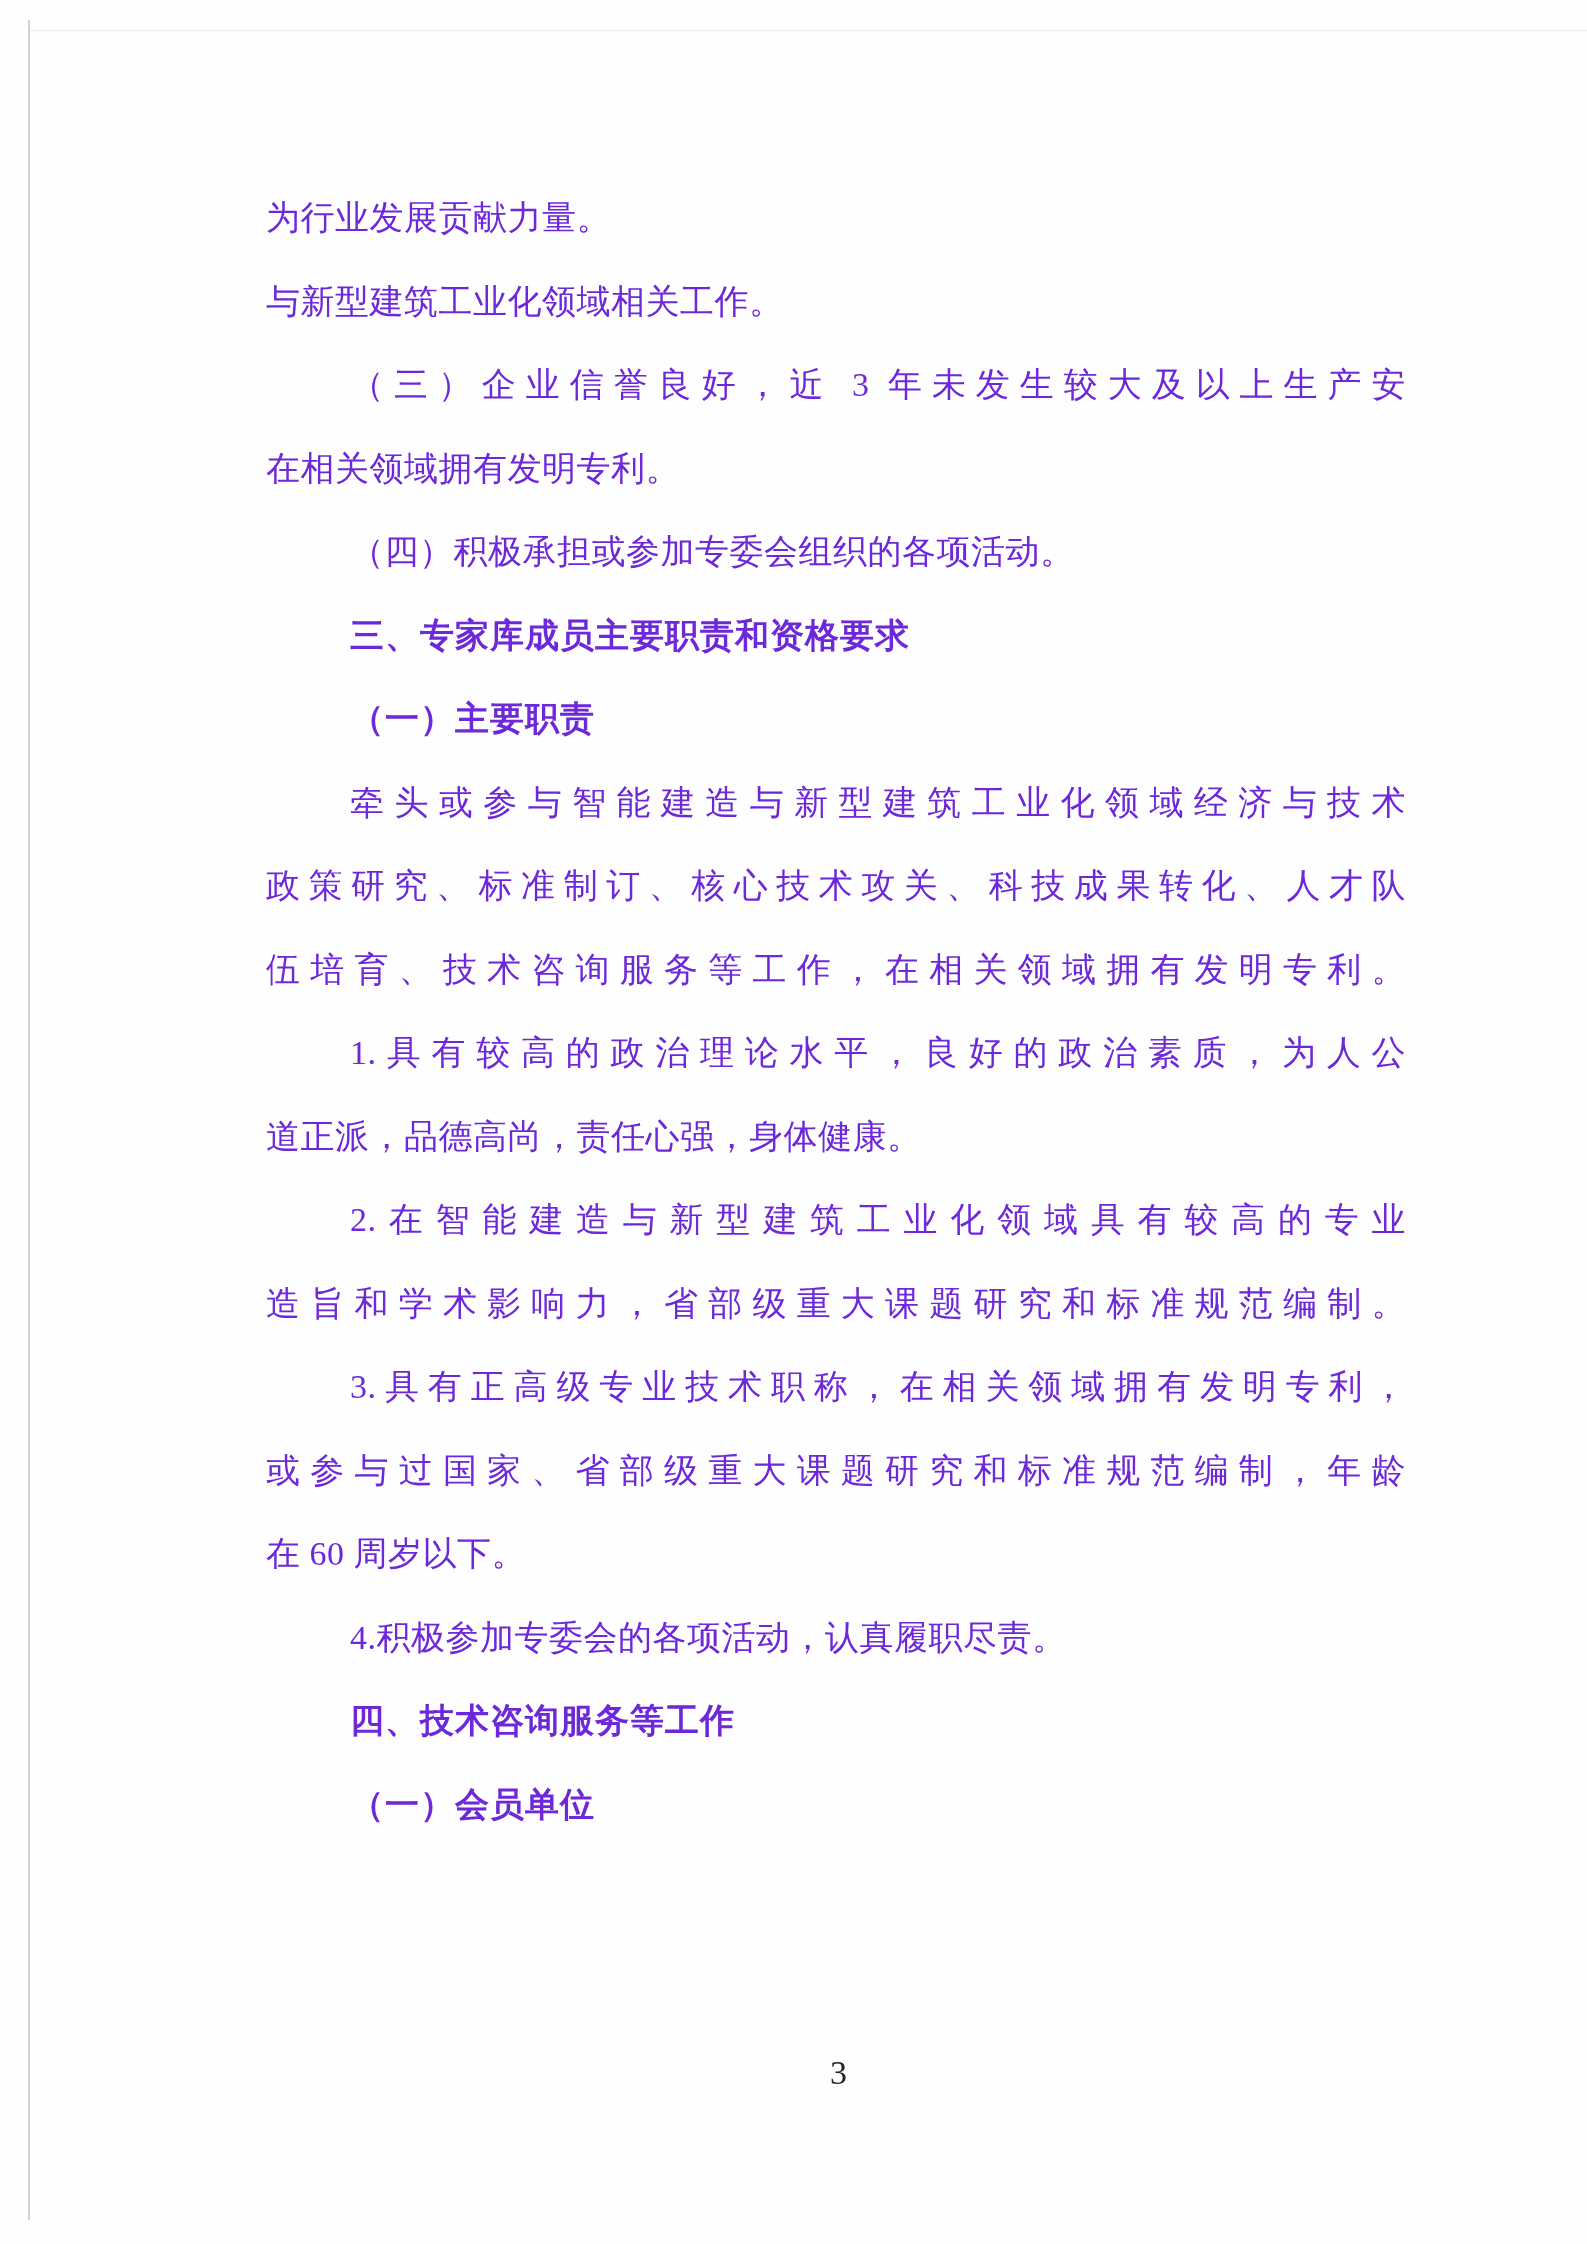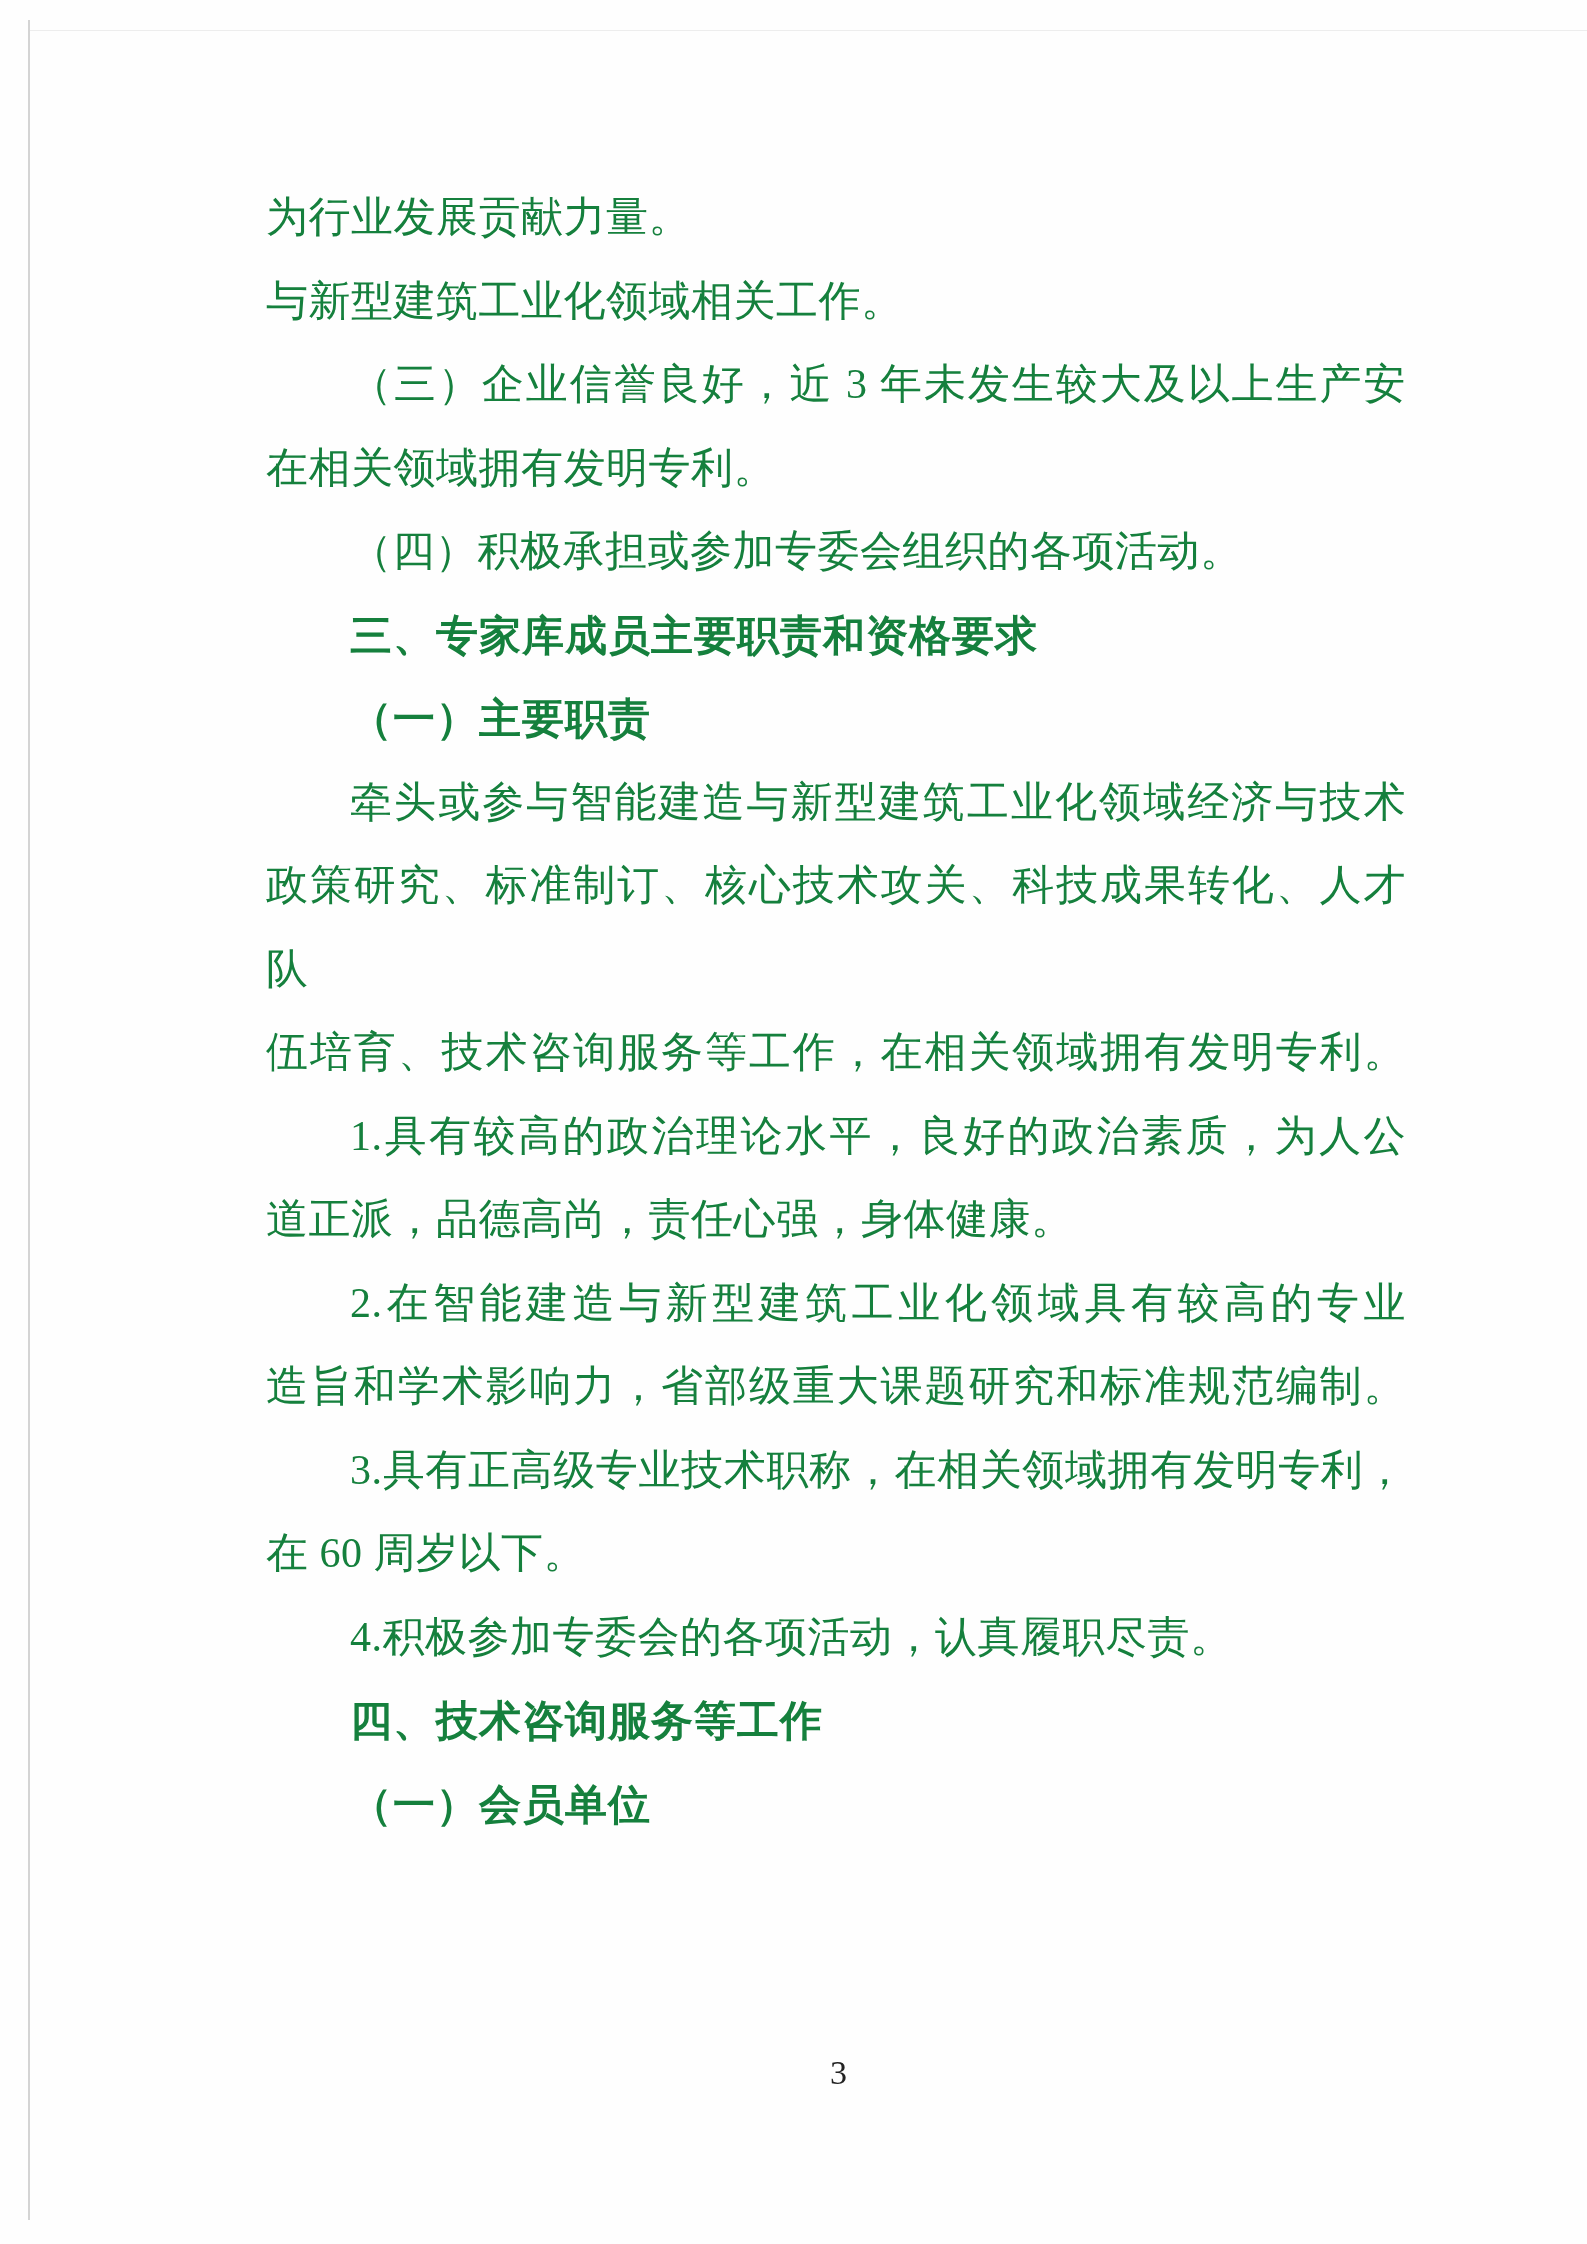--- a/index.html
+++ b/index.html
@@ -32,24 +32,24 @@
     right: 0;
     top: 30px;
     height: 1px;
     background: #ededed;
   }
   .content {
     position: absolute;
     left: 266px;
     top: 176px;
     width: 1140px;
-    font-size: 42px;
+    font-size: 34px;
     line-height: 83.5px;
     letter-spacing: 0.5px;
-    color: #15803d;
+    color: #6d28d9;
   }
   .ln {
     white-space: normal;
     text-align: left;
   }
   .ind {
     text-indent: 84px;
   }
   .fill {
     text-align: justify;
@@ -87,20 +87,21 @@
     <div class="ln ind bold">三、专家库成员主要职责和资格要求</div>
     <div class="ln ind bold">（一）主要职责</div>
     <div class="ln ind fill">牵头或参与智能建造与新型建筑工业化领域经济与技术</div>
     <div class="ln fill">政策研究、标准制订、核心技术攻关、科技成果转化、人才队</div>
     <div class="ln fill">伍培育、技术咨询服务等工作，在相关领域拥有发明专利。</div>
     <div class="ln ind fill">1.具有较高的政治理论水平，良好的政治素质，为人公</div>
     <div class="ln">道正派，品德高尚，责任心强，身体健康。</div>
     <div class="ln ind fill">2.在智能建造与新型建筑工业化领域具有较高的专业</div>
     <div class="ln fill">造旨和学术影响力，省部级重大课题研究和标准规范编制。</div>
     <div class="ln ind fill">3.具有正高级专业技术职称，在相关领域拥有发明专利，</div>
+    <div class="ln fill">或参与过国家、省部级重大课题研究和标准规范编制，年龄</div>
     <div class="ln">在 60 周岁以下。</div>
     <div class="ln ind">4.积极参加专委会的各项活动，认真履职尽责。</div>
     <div class="ln ind bold">四、技术咨询服务等工作</div>
     <div class="ln ind bold">（一）会员单位</div>
   </div>
 
   <div class="pagenum">3</div>
 
 </div>
 

